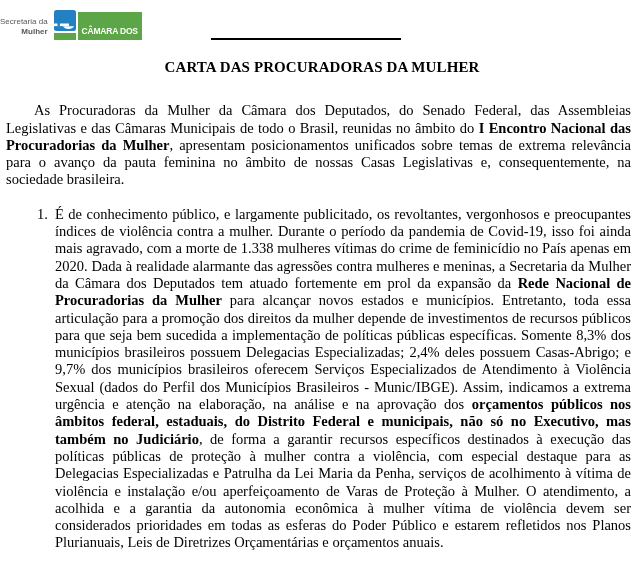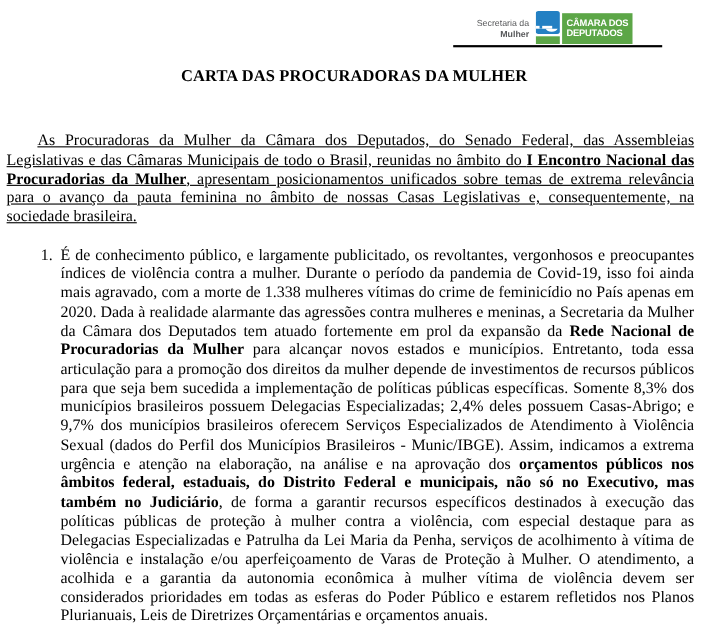--- a/index.html
+++ b/index.html
@@ -8,21 +8,21 @@
     font-family: "Liberation Serif", "DejaVu Serif", serif;
     color: #000000;
     font-size: 14.5px;
     line-height: 17.3px;
   }
 
   
   .letterhead {
     padding-top: 10px;
     display: flex;
-    flex-direction: column;
+    flex-direction: row;
     align-items: flex-end;
   }
   .logo-row {
     display: flex;
     align-items: flex-start;
     margin-right: 69px;
     height: 30px;
   }
   .secretaria {
     font-family: "Liberation Sans", sans-serif;
@@ -42,42 +42,41 @@
     margin-top: 2px;
     background: #5ca647;
     color: #ffffff;
     font-family: "Liberation Sans", sans-serif;
     font-size: 8.5px;
     font-weight: bold;
     letter-spacing: -0.2px;
     line-height: 9.5px;
     padding: 4.5px 0 0 4px;
   }
-  .camara-box span { display: block; }
+  .camara-box span { display: block; margin-top: 10px; }
   .rule {
     width: 190px;
     height: 2px;
     background: #000000;
     margin-right: 42px;
     margin-top: 1px;
   }
 
   
   .doc-title {
     margin-top: 19px;
     text-align: center;
     font-size: 15px;
     font-weight: bold;
     letter-spacing: 0.1px;
   }
   .intro {
-    margin: 41px 13px 0 6px;
+    margin: 26px 13px 0 6px;
     text-indent: 28px;
     text-align: justify;
-    text-decoration: underline;
   }
   .items { margin-top: 17px; }
   .item {
     position: relative;
     margin-left: 55px;
     margin-right: 13px;
     text-align: justify;
   }
   .item .num { position: absolute; left: -18px; top: 0; }
   b { font-weight: bold; }

